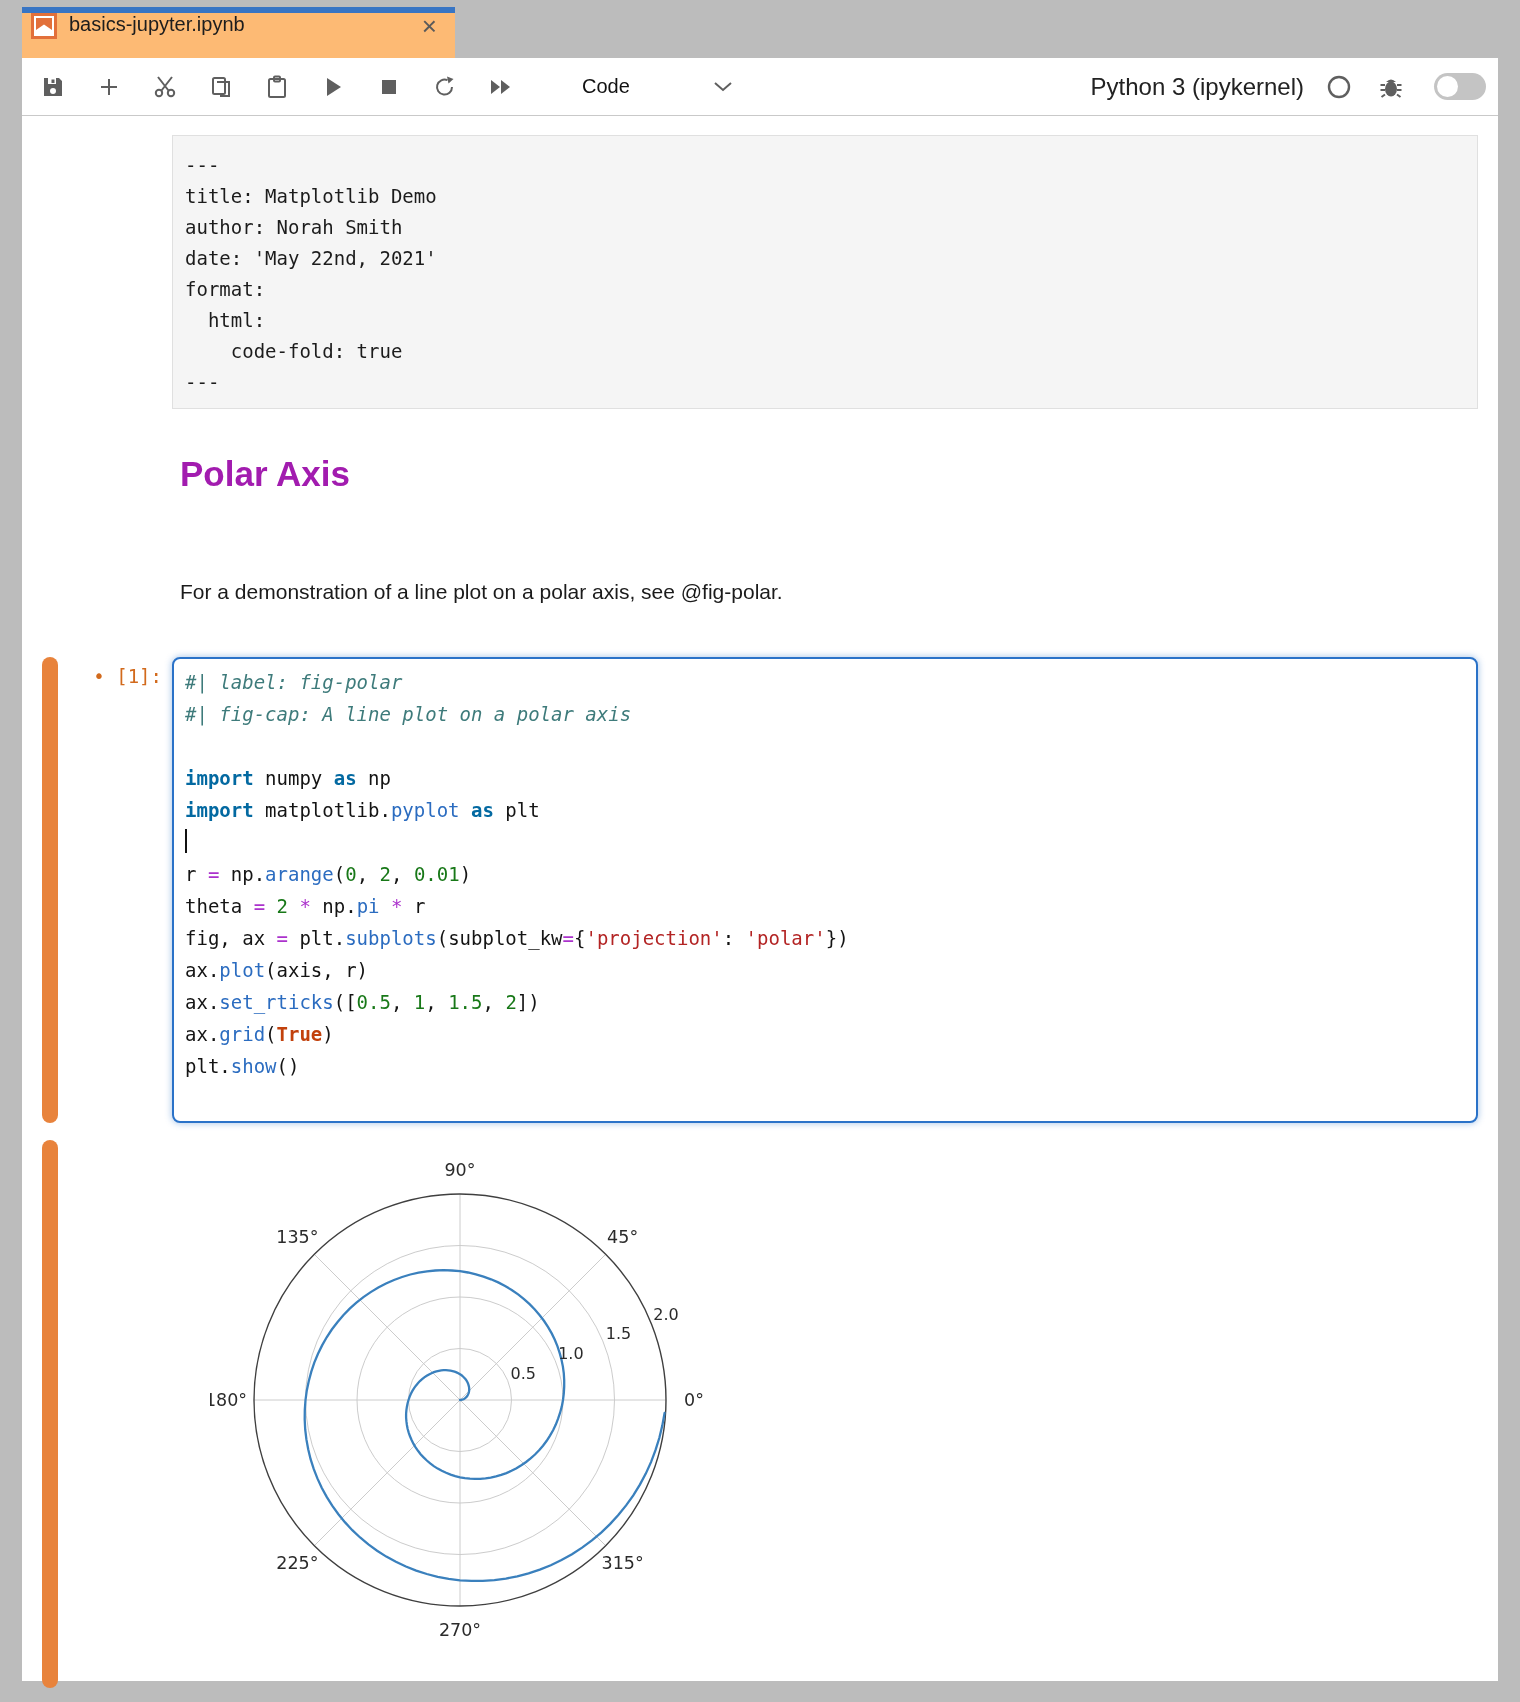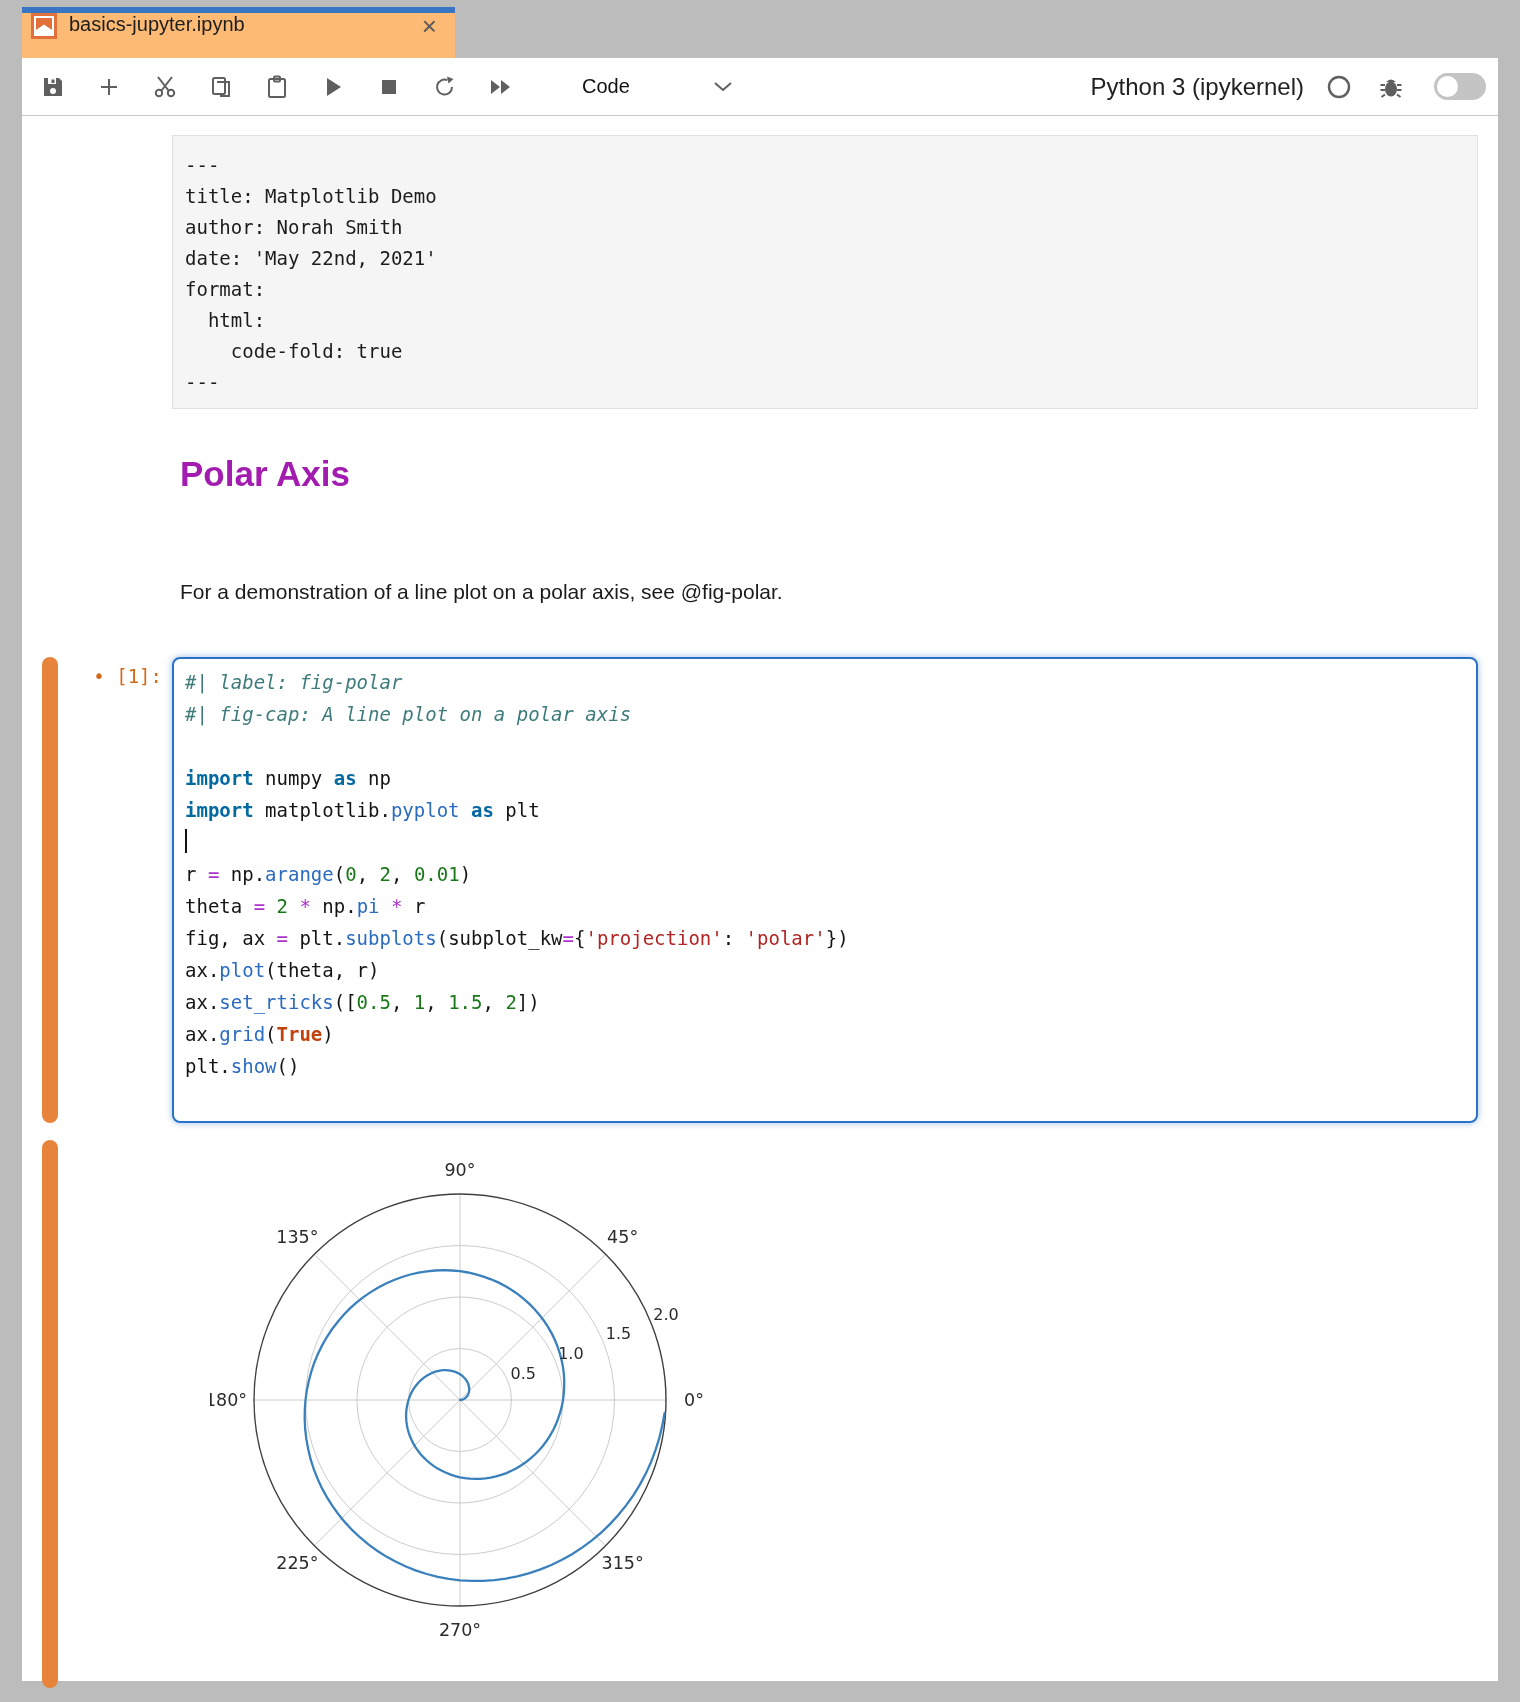--- a/index.html
+++ b/index.html
@@ -191,21 +191,21 @@
   <div class="code-cell" id="code-editor">
       <div class="code-line"><span class="tok-c">#| label: fig-polar</span></div>
       <div class="code-line"><span class="tok-c">#| fig-cap: A line plot on a polar axis</span></div>
       <div class="code-line">&nbsp;</div>
       <div class="code-line"><span class="tok-k">import</span><span class="tok-t"> numpy </span><span class="tok-k">as</span><span class="tok-t"> np</span></div>
       <div class="code-line"><span class="tok-k">import</span><span class="tok-t"> matplotlib.</span><span class="tok-f">pyplot</span><span class="tok-t"> </span><span class="tok-k">as</span><span class="tok-t"> plt</span></div>
       <div class="code-line"><span class="caret"></span></div>
       <div class="code-line"><span class="tok-t">r </span><span class="tok-o">=</span><span class="tok-t"> np.</span><span class="tok-f">arange</span><span class="tok-t">(</span><span class="tok-n">0</span><span class="tok-t">, </span><span class="tok-n">2</span><span class="tok-t">, </span><span class="tok-n">0.01</span><span class="tok-t">)</span></div>
       <div class="code-line"><span class="tok-t">theta </span><span class="tok-o">=</span><span class="tok-t"> </span><span class="tok-n">2</span><span class="tok-t"> </span><span class="tok-o">*</span><span class="tok-t"> np.</span><span class="tok-f">pi</span><span class="tok-t"> </span><span class="tok-o">*</span><span class="tok-t"> r</span></div>
       <div class="code-line"><span class="tok-t">fig, ax </span><span class="tok-o">=</span><span class="tok-t"> plt.</span><span class="tok-f">subplots</span><span class="tok-t">(subplot_kw</span><span class="tok-o">=</span><span class="tok-t">{</span><span class="tok-s">'projection'</span><span class="tok-t">: </span><span class="tok-s">'polar'</span><span class="tok-t">})</span></div>
-      <div class="code-line"><span class="tok-t">ax.</span><span class="tok-f">plot</span><span class="tok-t">(theta, r)</span></div>
+      <div class="code-line"><span class="tok-t">ax.</span><span class="tok-f">plot</span><span class="tok-t">(axis, r)</span></div>
       <div class="code-line"><span class="tok-t">ax.</span><span class="tok-f">set_rticks</span><span class="tok-t">([</span><span class="tok-n">0.5</span><span class="tok-t">, </span><span class="tok-n">1</span><span class="tok-t">, </span><span class="tok-n">1.5</span><span class="tok-t">, </span><span class="tok-n">2</span><span class="tok-t">])</span></div>
       <div class="code-line"><span class="tok-t">ax.</span><span class="tok-f">grid</span><span class="tok-t">(</span><span class="tok-b">True</span><span class="tok-t">)</span></div>
       <div class="code-line"><span class="tok-t">plt.</span><span class="tok-f">show</span><span class="tok-t">()</span></div>
     </div>
 
   <div class="collapser output"></div>
   <div class="plot-wrap" id="polar-plot"><svg width="500" height="532">
         <line x1="250" y1="260" x2="456" y2="260" stroke="#cccccc" stroke-width="1"></line>
         <line x1="250" y1="260" x2="395.66399692442883" y2="114.33600307557123" stroke="#cccccc" stroke-width="1"></line>
         <line x1="250" y1="260" x2="250" y2="54" stroke="#cccccc" stroke-width="1"></line>

